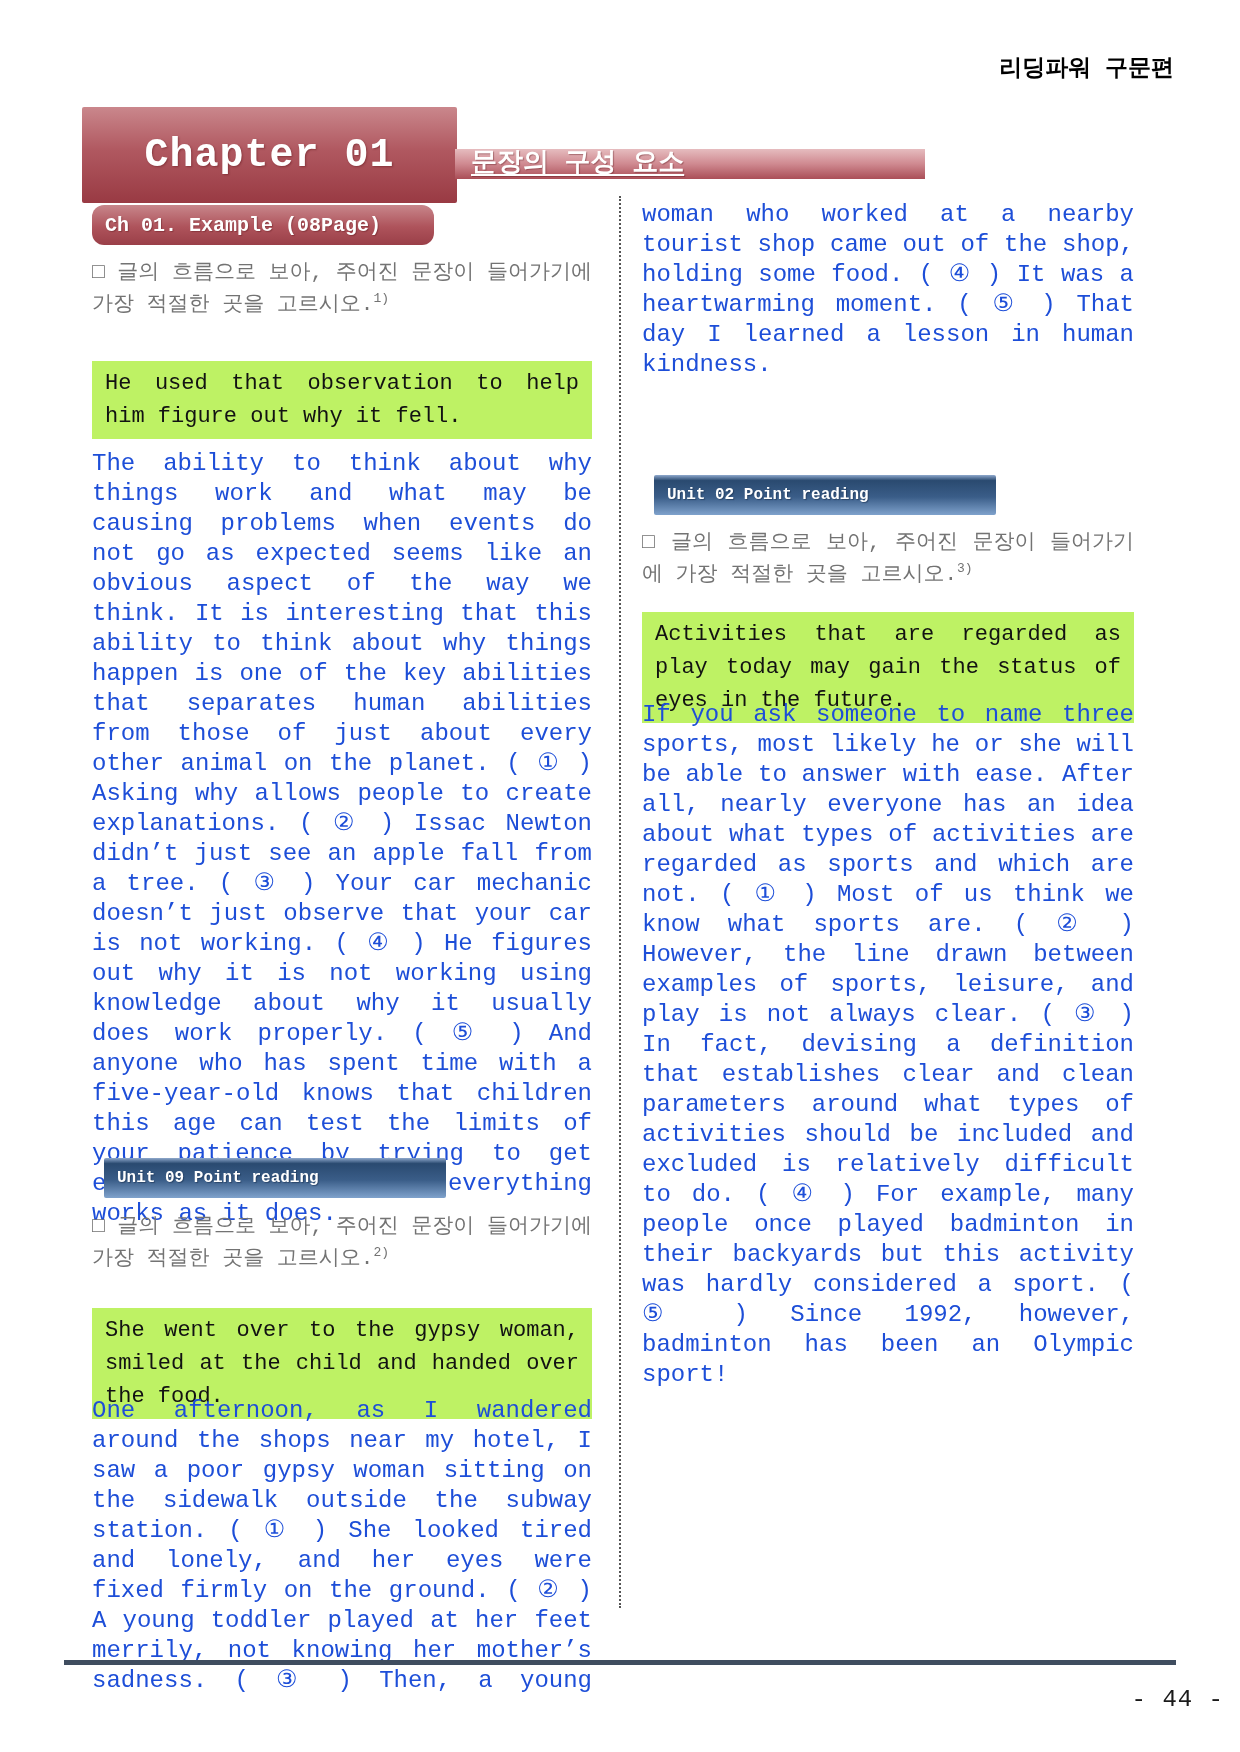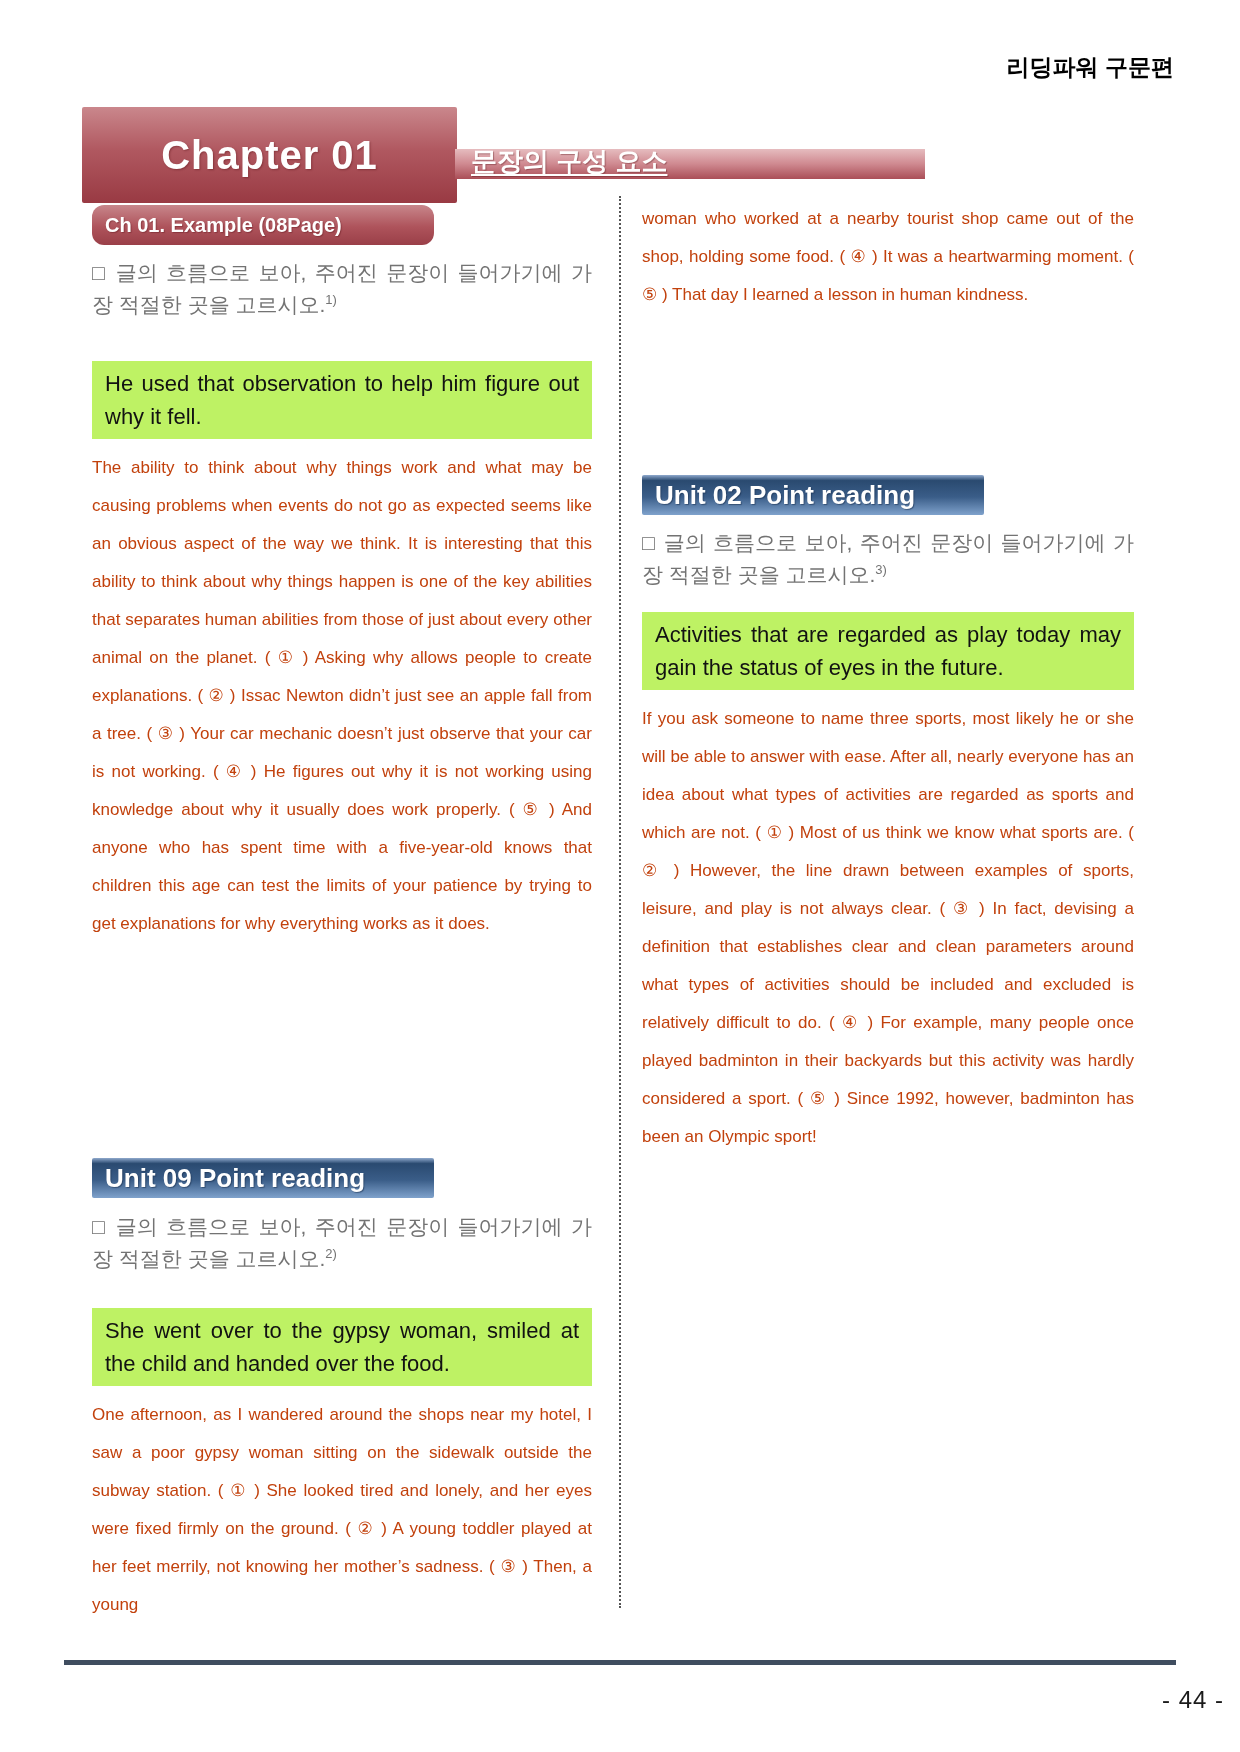--- a/index.html
+++ b/index.html
@@ -1,21 +1,21 @@
 <!DOCTYPE html>
 <html><head>
 <meta charset="utf-8">
 <style>
   html,body{margin:0;padding:0;}
   body{
     width:1240px;height:1752px;position:relative;background:#ffffff;
     font-family:"Liberation Sans", sans-serif;color:#161616;
     -webkit-font-smoothing:antialiased;overflow:hidden;
   }
-  .block{position:absolute;margin:0;box-sizing:border-box;}
+  .block{position:absolute;margin:0;box-sizing:border-box;font-family:Liberation Mono, monospace;}
   .col-l{left:92px;width:500px;}
   .col-r{left:642px;width:492px;}
 
   
   .hdr-right{top:52px;right:66px;font-size:23px;font-weight:bold;color:#000;}
 
   
   .chapter-box{
     left:82px;top:107px;width:375px;height:96px;border-radius:2px;
     background:linear-gradient(180deg,#ca878c 0%,#b05860 45%,#993a43 100%);
@@ -37,41 +37,42 @@
     width:342px;height:40px;border-radius:12px;
     background:linear-gradient(180deg,#c8868b 0%,#ae535b 55%,#9a3f48 100%);
     display:flex;align-items:center;padding-left:13px;
     color:#fff;font-size:20px;font-weight:bold;
     text-shadow:1px 1px 1px rgba(90,20,25,.4);
   }
   .blue-bar{
     width:342px;height:40px;border-radius:2px;
     background:linear-gradient(180deg,#8fa9cd 0%,#2a4a70 14%,#3a5d88 55%,#7fa2cc 100%);
     display:flex;align-items:center;padding-left:13px;
-    color:#fff;font-size:26px;font-weight:bold;
+    color:#fff;font-size:16px;font-weight:bold;
     text-shadow:1px 1px 1px rgba(20,40,70,.5);
+    margin-left:12px;
   }
 
   
   .instr{
     font-size:21px;line-height:32px;color:#737373;
     text-align:justify;word-break:break-all;
   }
   .instr sup{font-size:13px;line-height:0;}
 
   
   .quote{
     background:#bef264;padding:6px 13px;
     font-size:22px;line-height:33px;color:#121212;
     text-align:justify;
   }
 
   
   .psg{
-    font-size:17px;line-height:38px;color:#c2410c;
+    font-size:24px;line-height:30px;color:#1d4ed8;
     text-align:justify;
   }
   .psg.fill-last{text-align-last:justify;}
 
   
   .divider{left:619px;top:196px;height:1412px;width:0;border-left:2px dotted #555;}
 
   
   .foot-rule{left:64px;top:1660px;width:1112px;height:5px;background:#3f4d5f;}
   .page-num{left:0;right:16px;top:1686px;text-align:right;font-size:24px;color:#1a1a1a;letter-spacing:1px;}

